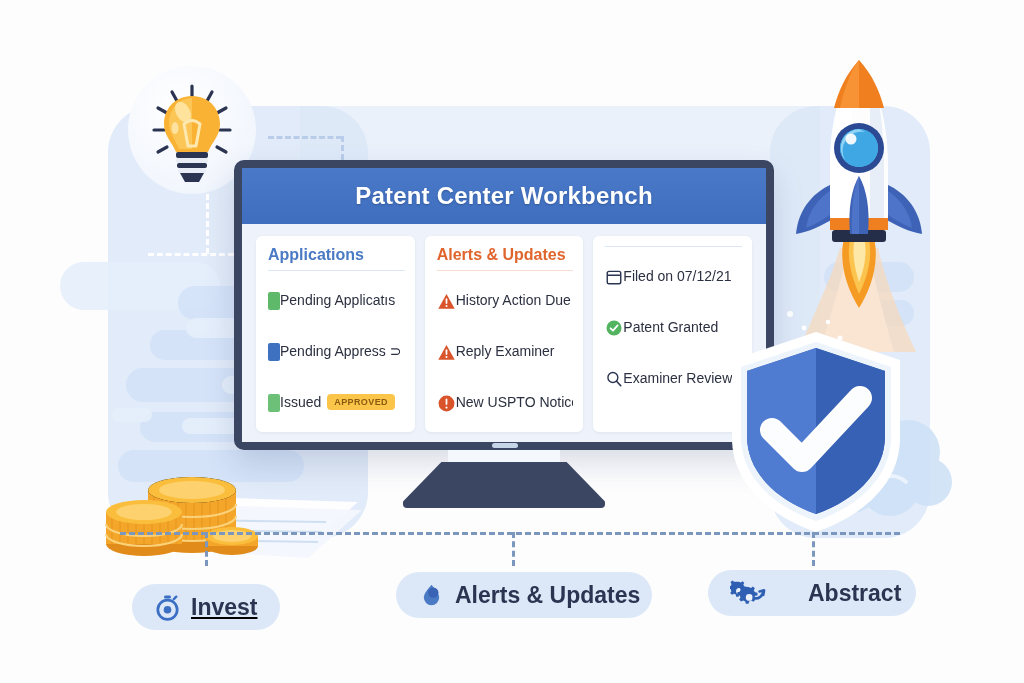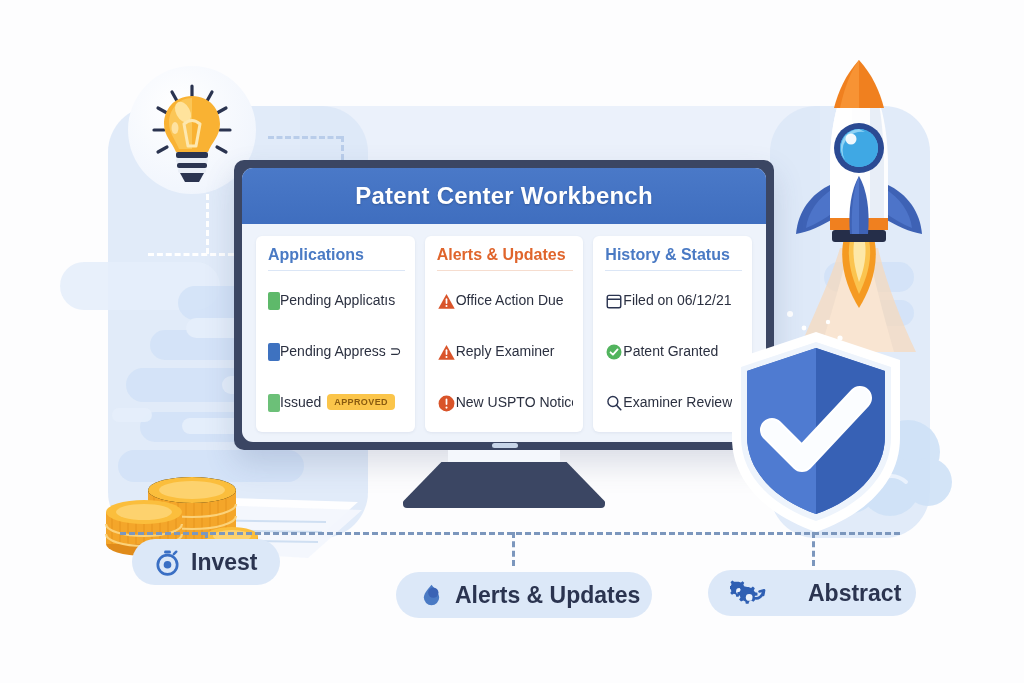--- a/index.html
+++ b/index.html
@@ -22,21 +22,21 @@
   .dash-v.dark{border-left-color:#7c97bd;}
 
   
   #bulb-badge{position:absolute;left:128px;top:66px;width:128px;height:128px;border-radius:50%;
       background:radial-gradient(circle at 40% 33%,#ffffff 0%,#f2f6fd 70%,#e8effa 100%);}
 
   
   #monitor{position:absolute;left:234px;top:160px;width:540px;height:290px;
       background:#3b4663;border-radius:10px;padding:8px;box-sizing:border-box;
       box-shadow:0 14px 30px rgba(60,80,120,.18);}
-  #screen{width:100%;height:100%;background:#eef3fb;border-radius:11px;overflow:hidden;
+  #screen{width:100%;height:100%;background:#eef3fb;border-radius:0;overflow:hidden;
       display:flex;flex-direction:column;}
   #title-bar{background:linear-gradient(180deg,#4a79c8 0%,#3f6ebf 100%);
       height:56px;display:flex;align-items:center;justify-content:center;flex:0 0 auto;}
   #title-bar .t{color:#ffffff;font-size:24px;font-weight:bold;letter-spacing:.2px;
       text-shadow:0 1px 2px rgba(20,40,80,.35);}
   #screen-body{flex:1 1 auto;padding:12px 14px 14px 14px;display:flex;gap:10px;box-sizing:border-box;}
 
   .card{flex:1 1 0;background:#ffffff;border-radius:6px;padding:10px 10px 8px 12px;
       box-sizing:border-box;overflow:hidden;box-shadow:0 1px 3px rgba(80,100,140,.10);}
   .card h3{margin:0;font-size:16px;font-weight:bold;padding-bottom:6px;white-space:nowrap;}
@@ -287,50 +287,49 @@
         <div class="card orange">
           <h3>Alerts &amp; Updates</h3>
           <div class="rule"></div>
 
           <div class="row">
             <svg width="19" height="19" viewBox="0 0 24 24" style="flex:0 0 auto;">
               <path d="M12 2.6 L22.4 21 H1.6 Z" fill="#d9542a"></path>
               <rect x="10.9" y="8" width="2.2" height="7" rx="1.1" fill="#ffffff"></rect>
               <circle cx="12" cy="17.6" r="1.3" fill="#ffffff"></circle>
             </svg>
-            <span class="lbl">Office Action Due</span>
+            <span class="lbl">History Action Due</span>
           </div>
           <div class="row">
             <svg width="19" height="19" viewBox="0 0 24 24" style="flex:0 0 auto;">
               <path d="M12 2.6 L22.4 21 H1.6 Z" fill="#d9542a"></path>
               <rect x="10.9" y="8" width="2.2" height="7" rx="1.1" fill="#ffffff"></rect>
               <circle cx="12" cy="17.6" r="1.3" fill="#ffffff"></circle>
             </svg>
             <span class="lbl">Reply Examiner</span>
           </div>
           <div class="row">
             <svg width="19" height="19" viewBox="0 0 24 24" style="flex:0 0 auto;">
               <circle cx="12" cy="12" r="10" fill="#d9542a"></circle>
               <rect x="10.9" y="5.8" width="2.2" height="8" rx="1.1" fill="#ffffff"></rect>
               <circle cx="12" cy="17.2" r="1.35" fill="#ffffff"></circle>
             </svg>
             <span class="lbl">New USPTO Notice</span>
           </div>
         </div>
 
         <div class="card blue">
-          <h3>History &amp; Status</h3>
           <div class="rule"></div>
 
           <div class="row">
             <svg width="18" height="18" viewBox="0 0 24 24" style="flex:0 0 auto;">
               <rect x="3" y="4.5" width="18" height="16.5" rx="2.4" fill="none" stroke="#2b3450" stroke-width="1.9"></rect>
               <line x1="3" y1="9.6" x2="21" y2="9.6" stroke="#2b3450" stroke-width="1.9"></line>
             </svg>
-            <span class="lbl">Filed on 06/12/21</span>
+            <span class="lbl">Filed on 07/12/21</span>
           </div>
           <div class="row">
             <svg width="18" height="18" viewBox="0 0 24 24" style="flex:0 0 auto;">
               <circle cx="12" cy="12" r="10" fill="#52b45e"></circle>
               <path d="M7.4 12.4 l3.2 3.2 l6.2 -7" fill="none" stroke="#ffffff" stroke-width="2.4" stroke-linecap="round" stroke-linejoin="round"></path>
             </svg>
             <span class="lbl">Patent Granted</span>
           </div>
           <div class="row">
             <svg width="18" height="18" viewBox="0 0 24 24" style="flex:0 0 auto;">
@@ -357,21 +356,21 @@
     <path d="M92 22 L23 45 L23 110 C23 148 55 175 92 188 Z" fill="#4f7bd1"></path>
     <path d="M48 104 l30 30 l58 -62" fill="none" stroke="#ffffff" stroke-width="24" stroke-linecap="round" stroke-linejoin="round"></path>
     <path d="M48 104 l30 30 l58 -62" fill="none" stroke="#fbfdff" stroke-width="20" stroke-linecap="round" stroke-linejoin="round"></path>
   </svg>
 
   <div class="dash-h abs dark" style="left:120px;top:532px;width:780px;"></div>
   <div class="dash-v abs dark" style="left:205px;top:532px;height:34px;"></div>
   <div class="dash-v abs dark" style="left:512px;top:532px;height:34px;"></div>
   <div class="dash-v abs dark" style="left:812px;top:532px;height:34px;"></div>
 
-  <div class="pill" style="left:132px;top:539px;width:148px;">
+  <div class="pill" style="left:132px;top:584px;width:148px;text-decoration:underline;">
     <svg width="27" height="27" viewBox="0 0 24 24" style="flex:0 0 auto;">
       <rect x="9" y="1.4" width="6" height="2.6" rx="1.2" fill="#3a6fc4"></rect>
       <path d="M17.6 4.6 l2.2 -2.2" stroke="#3a6fc4" stroke-width="2.2" stroke-linecap="round"></path>
       <circle cx="12" cy="14" r="8.6" fill="none" stroke="#3a6fc4" stroke-width="2.4"></circle>
       <circle cx="12" cy="14" r="3.4" fill="#3a6fc4"></circle>
     </svg>
     <span class="p-label">Invest</span>
   </div>
 
   <div class="pill" style="left:396px;top:572px;width:256px;">

